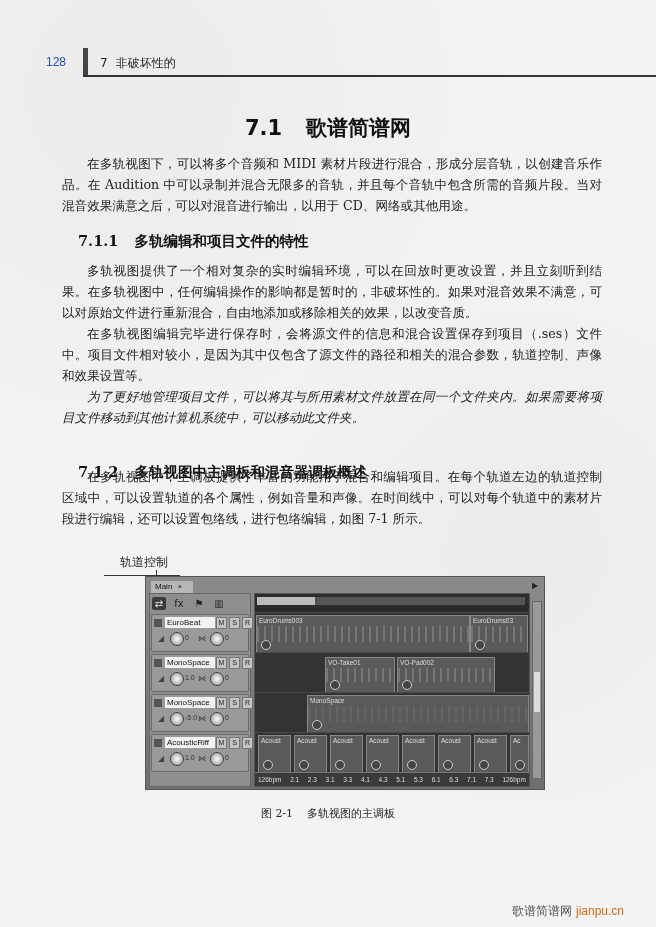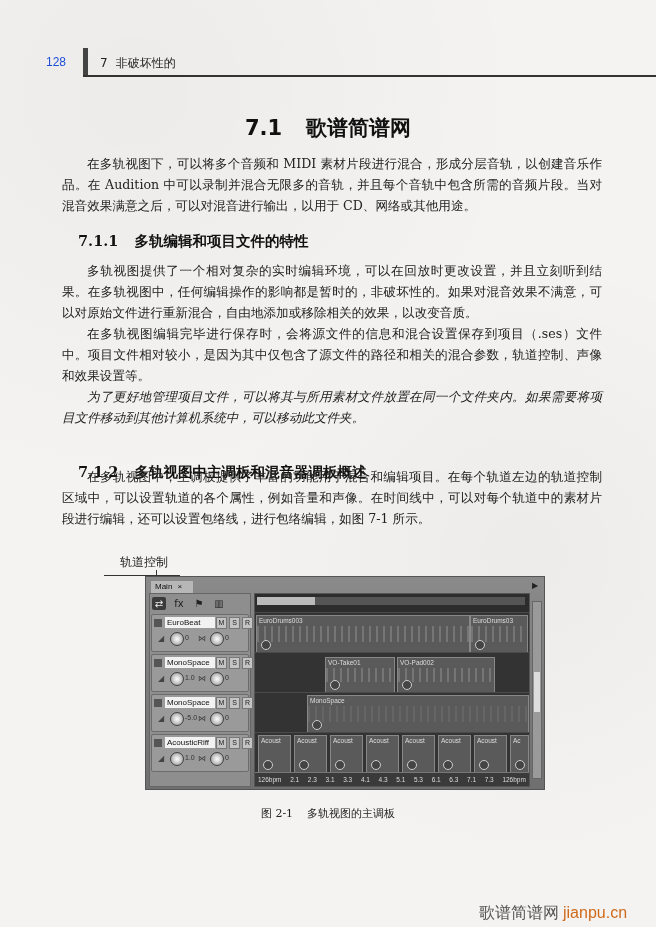--- a/index.html
+++ b/index.html
@@ -83,21 +83,21 @@
   .clip .fx { position:absolute; left:4px; bottom:2px; width:8px; height:8px; border-radius:50%; border:1px solid #ccc; background:#444; }
   .ruler { position:absolute; left:0; bottom:0; width:274px; height:14px; background:#3a3a3a; border-top:1px solid #777; display:flex; justify-content:space-between; padding:0 3px; box-sizing:border-box; }
   .ruler span { font-family:"Liberation Sans", sans-serif; font-size:6.5px; color:#ddd; line-height:14px; }
   .vscroll { position:absolute; left:386px; top:24px; width:8px; height:176px; background:#9a9a9a; border:1px solid #666; }
   .vscroll .thumb { position:absolute; left:1px; top:70px; width:6px; height:40px; background:#ddd; }
   .menu-arrow { position:absolute; left:386px; top:4px; font-size:8px; color:#222; }
 
   .caption { position:absolute; left:0; width:656px; top:806px; text-align:center; font-size:11px; color:#222; font-family:"DejaVu Sans", sans-serif; }
   .caption .num { margin-right:14px; font-family:"DejaVu Serif", serif; }
 
-  .watermark { position:absolute; left:479px; top:903px; font-size:16px; color:#555; font-family:"DejaVu Sans", sans-serif; }
+  .watermark { position:absolute; left:512px; top:903px; font-size:12px; color:#555; font-family:"DejaVu Sans", sans-serif; }
   .watermark .url { color:#d06a1a; font-family:"Liberation Sans", sans-serif; margin-left:4px; }
 </style>
 </head>
 <body>
 
 <div class="page-noise"></div>
 
 <div class="running-head">
   <span class="page-number">128</span>
   <div class="head-bar"></div>

